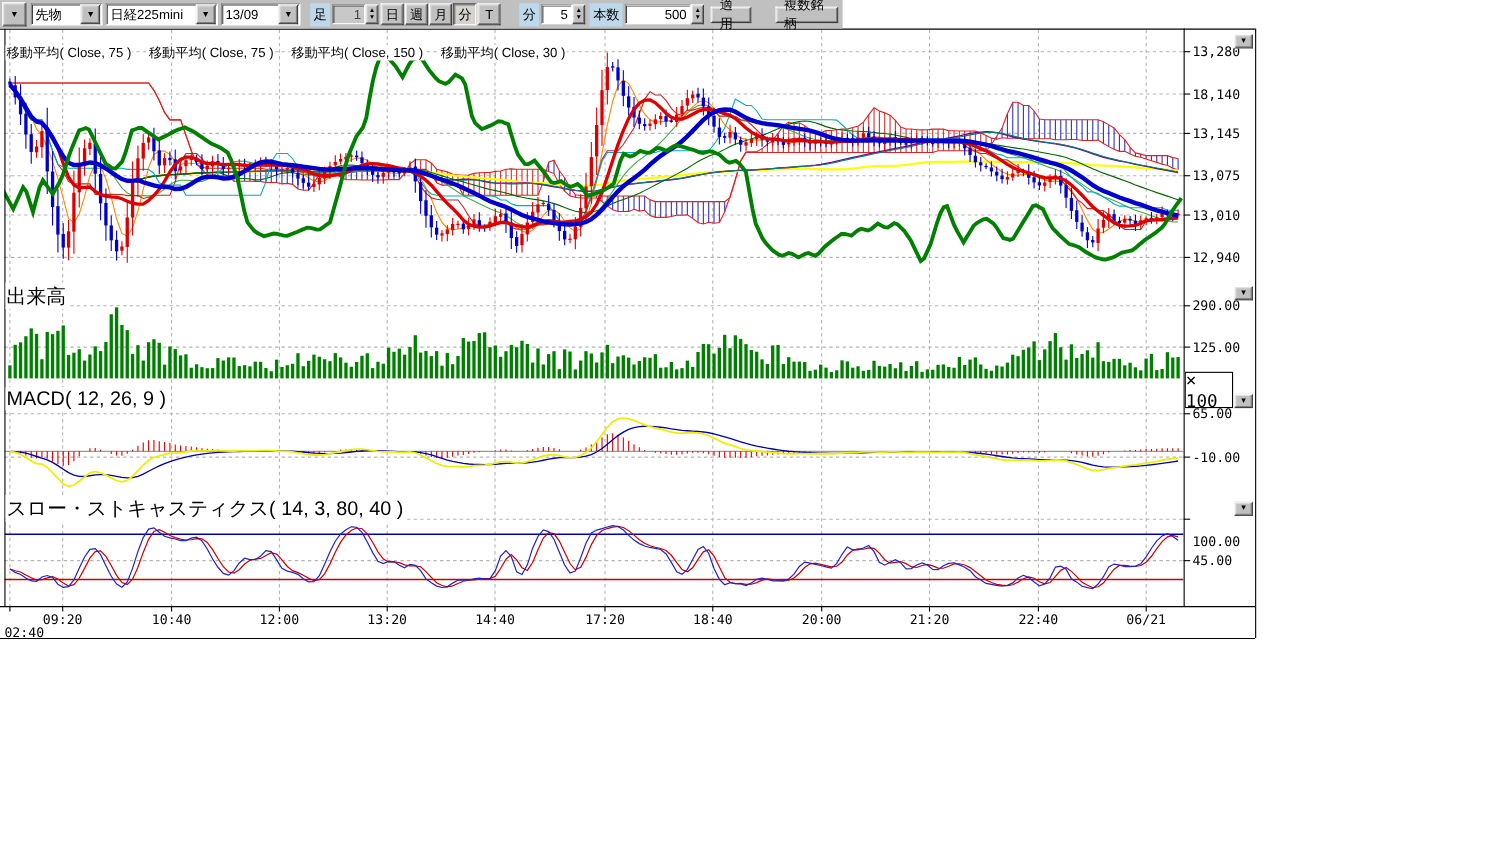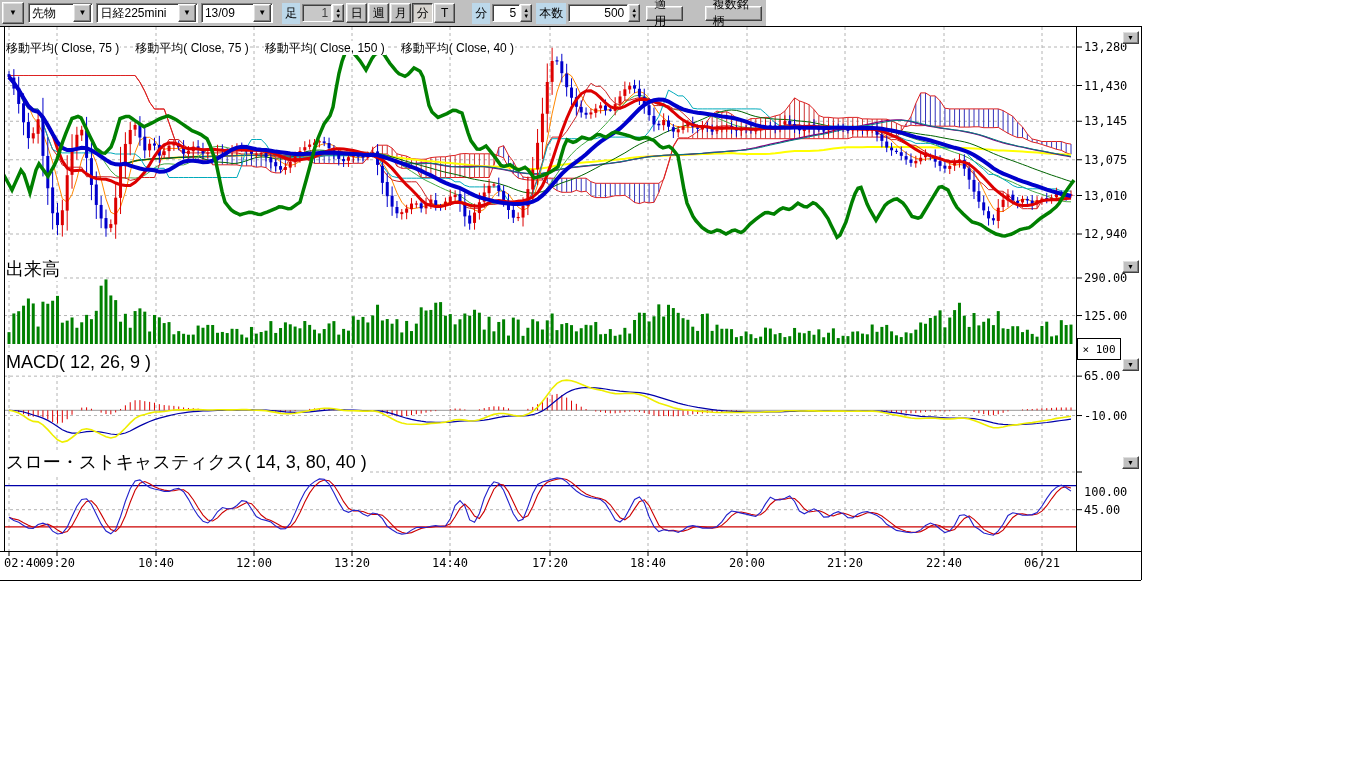--- a/index.html
+++ b/index.html
@@ -32,22 +32,22 @@
   #chartwrap{position:absolute;left:0;top:0;width:1366px;height:768px;}
   .hdrline{position:absolute;left:5px;white-space:nowrap;font-size:12px;color:#000;}
   .hdrline span{background:#ffffff;margin-right:14px;padding:0 1px;}
   .panelabel{position:absolute;left:5px;font-size:18px;color:#000;background:#fff;padding:0 1px;white-space:nowrap;}
   .axlabel{position:absolute;left:1084px;font-size:12px;color:#000;
     font-family:"DejaVu Sans Mono","Liberation Mono",monospace;transform:translateY(-50%);}
   .tlabel{position:absolute;top:556px;font-size:12px;color:#000;
     font-family:"DejaVu Sans Mono","Liberation Mono",monospace;}
   .panedrop{position:absolute;left:1122px;width:17px;height:13px;box-sizing:border-box;
     display:flex;align-items:center;justify-content:center;font-size:7px;line-height:7px;cursor:default;}
-  #multbox{position:absolute;left:1077px;top:338px;width:44px;height:22px;box-sizing:border-box;
-    border:1px solid #000;background:#fff;font-size:11px;
+  #multbox{position:absolute;left:1077px;top:338px;width:44px;height:33px;box-sizing:border-box;
+    border:1px solid #000;background:#fff;font-size:16px;
     font-family:"DejaVu Sans Mono","Liberation Mono",monospace;
     display:flex;align-items:center;justify-content:center;}
 </style>
 </head>
 <body>
 
 <div id="screen">
 
   <div id="chartwrap">
     <svg id="chartsvg" width="1366" height="768">
@@ -1140,45 +1140,45 @@
           <line x1="1076" y1="277.996" x2="1082" y2="277.996" stroke="#000" stroke-width="1"></line>
           <line x1="1076" y1="315.55" x2="1082" y2="315.55" stroke="#000" stroke-width="1"></line>
           <line x1="1076" y1="376.149" x2="1082" y2="376.149" stroke="#000" stroke-width="1"></line>
           <line x1="1076" y1="415.55400000000003" x2="1082" y2="415.55400000000003" stroke="#000" stroke-width="1"></line>
           <line x1="1076" y1="472" x2="1082" y2="472" stroke="#000" stroke-width="1"></line>
           <line x1="1076" y1="509.7025" x2="1082" y2="509.7025" stroke="#000" stroke-width="1"></line>
         </g>
       </svg>
 
     
-    <div class="hdrline" id="hdr2" style="top:40px;"><span>移動平均( Close, 75 )</span><span>移動平均( Close, 75 )</span><span>移動平均( Close, 150 )</span><span>移動平均( Close, 40 )</span></div>
+    <div class="hdrline" id="hdr2" style="top:40px;"><span>移動平均( Close, 75 )</span><span>移動平均( Close, 75 )</span><span>移動平均( Close, 150 )</span><span>移動平均( Close, 30 )</span></div>
 
     
     <div class="panelabel" style="top:257px;">出来高</div>
     <div class="panelabel" style="top:352px;">MACD( 12, 26, 9 )</div>
     <div class="panelabel" style="top:450px;">スロー・ストキャスティクス( 14, 3, 80, 40 )</div>
 
     
     <div id="multbox">× 100</div>
 
     
     <div id="axisLabels">
         <div class="axlabel" style="top: 47px;">13,280</div>
-        <div class="axlabel" style="top: 85.5px;">11,430</div>
+        <div class="axlabel" style="top: 85.5px;">18,140</div>
         <div class="axlabel" style="top: 121.25px;">13,145</div>
         <div class="axlabel" style="top: 159.75px;">13,075</div>
         <div class="axlabel" style="top: 195.5px;">13,010</div>
         <div class="axlabel" style="top: 234px;">12,940</div>
         <div class="axlabel" style="top: 277.996px;">290.00</div>
         <div class="axlabel" style="top: 315.55px;">125.00</div>
         <div class="axlabel" style="top: 376.149px;">65.00</div>
         <div class="axlabel" style="top: 415.554px;">-10.00</div>
         <div class="axlabel" style="top: 472px; margin-top: 20px;">100.00</div>
         <div class="axlabel" style="top: 509.702px;">45.00</div>
-        <div class="tlabel" style="left: 4px;">02:40</div>
+        <div class="tlabel" style="left: 4px; margin-top: 12px;">02:40</div>
         <div class="tlabel" style="left: 57px; transform: translateX(-50%);">09:20</div>
         <div class="tlabel" style="left: 156px; transform: translateX(-50%);">10:40</div>
         <div class="tlabel" style="left: 254px; transform: translateX(-50%);">12:00</div>
         <div class="tlabel" style="left: 352px; transform: translateX(-50%);">13:20</div>
         <div class="tlabel" style="left: 450px; transform: translateX(-50%);">14:40</div>
         <div class="tlabel" style="left: 550px; transform: translateX(-50%);">17:20</div>
         <div class="tlabel" style="left: 648px; transform: translateX(-50%);">18:40</div>
         <div class="tlabel" style="left: 747px; transform: translateX(-50%);">20:00</div>
         <div class="tlabel" style="left: 845px; transform: translateX(-50%);">21:20</div>
         <div class="tlabel" style="left: 944px; transform: translateX(-50%);">22:40</div>

